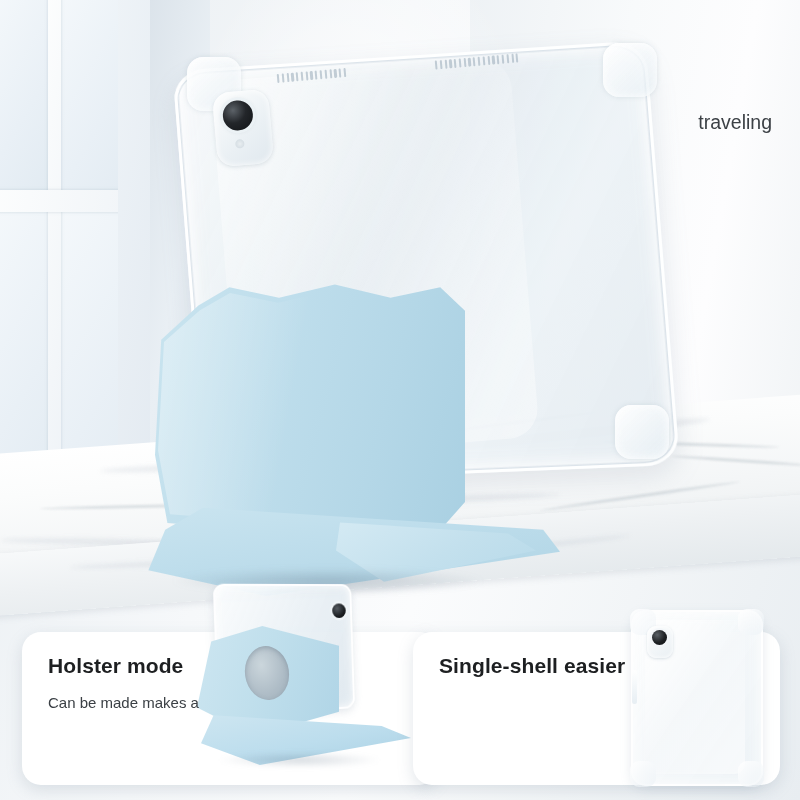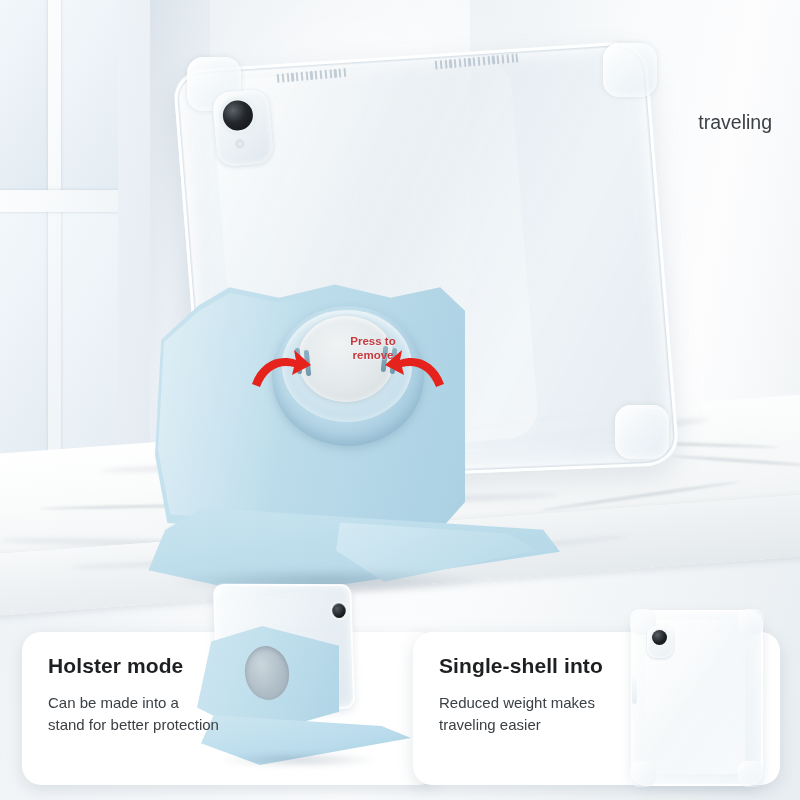--- a/index.html
+++ b/index.html
@@ -296,83 +296,53 @@
   </div>
 
   <div class="folio">
     <div class="folio-back"></div>
     <div class="folio-edge-hl"></div>
     <div class="folio-base"></div>
     <div class="folio-base-fold"></div>
     <div class="folio-shadow"></div>
   </div>
 
-  <div class="disc-wrap">
-    <div class="disc-outer"></div>
-    <div class="disc-mid"></div>
-    <div class="disc-inner"></div>
-    <div class="ridge" style="left:38px;top:50px;transform:rotate(-6deg);"></div>
-    <div class="ridge" style="left:47px;top:52px;transform:rotate(-6deg);"></div>
-    <div class="ridge" style="left:124px;top:48px;transform:rotate(6deg);"></div>
-    <div class="ridge" style="left:133px;top:50px;transform:rotate(6deg);"></div>
-
-    <div class="press-label">
-      <span>Press to</span><br>
-      <span>remove</span>
-    </div>
-
-    <div class="arrow" style="left:-8px;top:48px;">
-      <svg width="62" height="44" viewBox="0 0 62 44">
-        <path d="M2 38 C10 16, 28 8, 46 14 L44 4 L61 19 L42 29 L44 21 C30 17, 16 24, 10 41 Z" fill="#e5231c"></path>
-      </svg>
-    </div>
-    <div class="arrow" style="left:126px;top:48px;">
-      <svg width="62" height="44" viewBox="0 0 62 44">
-        <path d="M60 38 C52 16, 34 8, 16 14 L18 4 L1 19 L20 29 L18 21 C32 17, 46 24, 52 41 Z" fill="#e5231c"></path>
-      </svg>
-    </div>
-  </div>
 
   <div class="subhead">
     <br>
     <span>traveling</span>
   </div>
 
   <div class="cards">
 
     <div class="card left">
       <div class="mini-stand">
         <div class="ms-tablet">
           <div class="ms-cam"></div>
         </div>
         <div class="ms-folio"></div>
         <div class="ms-hole"></div>
         <div class="ms-base"></div>
         <div class="ms-shadow"></div>
       </div>
       <div class="card-title">Holster mode</div>
       <div class="card-sub">
-        <span>Can be made into a</span><br>
-        <span>stand for better protection</span>
+        <span>Can be made makes a</span><br>
       </div>
     </div>
 
     <div class="card right">
       <div class="mini-shell">
         <div class="mini-shell-sheen"></div>
         <div class="msh-corner" style="left:-3px;top:-3px;"></div>
         <div class="msh-corner" style="right:-3px;top:-3px;"></div>
         <div class="msh-corner" style="left:-3px;bottom:-3px;"></div>
         <div class="msh-corner" style="right:-3px;bottom:-3px;"></div>
         <div class="msh-cam">
           <div class="msh-lens"></div>
         </div>
         <div class="msh-slot"></div>
       </div>
-      <div class="card-title">Single-shell into</div>
-      <div class="card-sub">
-        <span>Reduced weight makes</span><br>
-        <span>traveling easier</span>
-      </div>
+      <div class="card-title">Single-shell easier</div>
     </div>
 
   </div>
 </div>
 
 </body></html>

